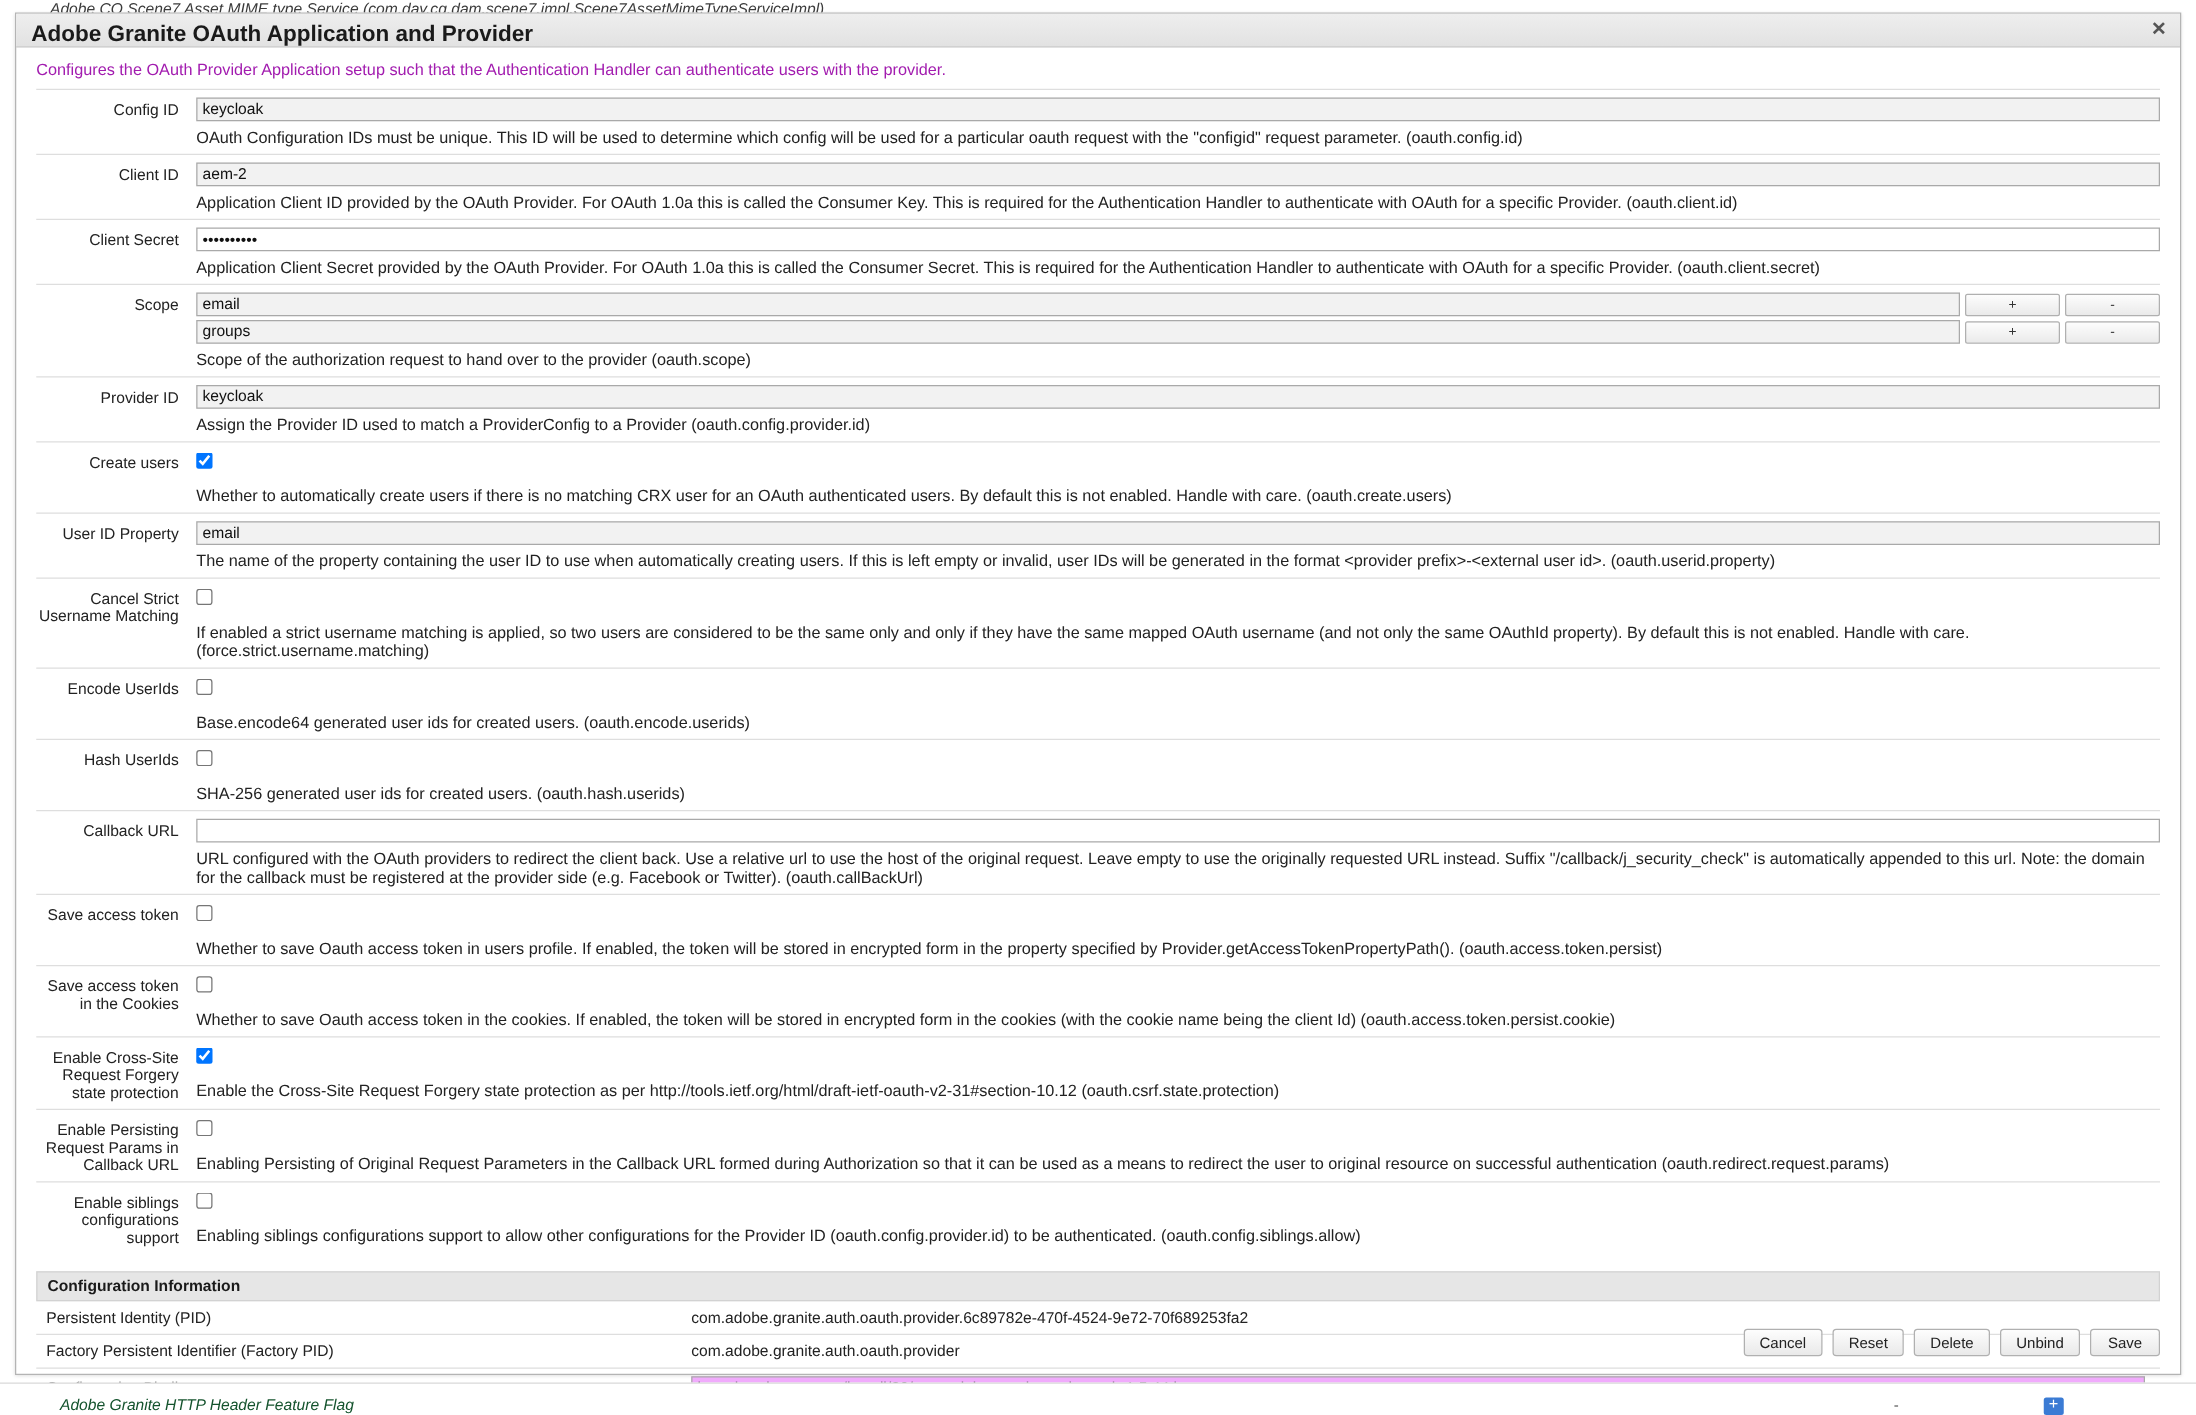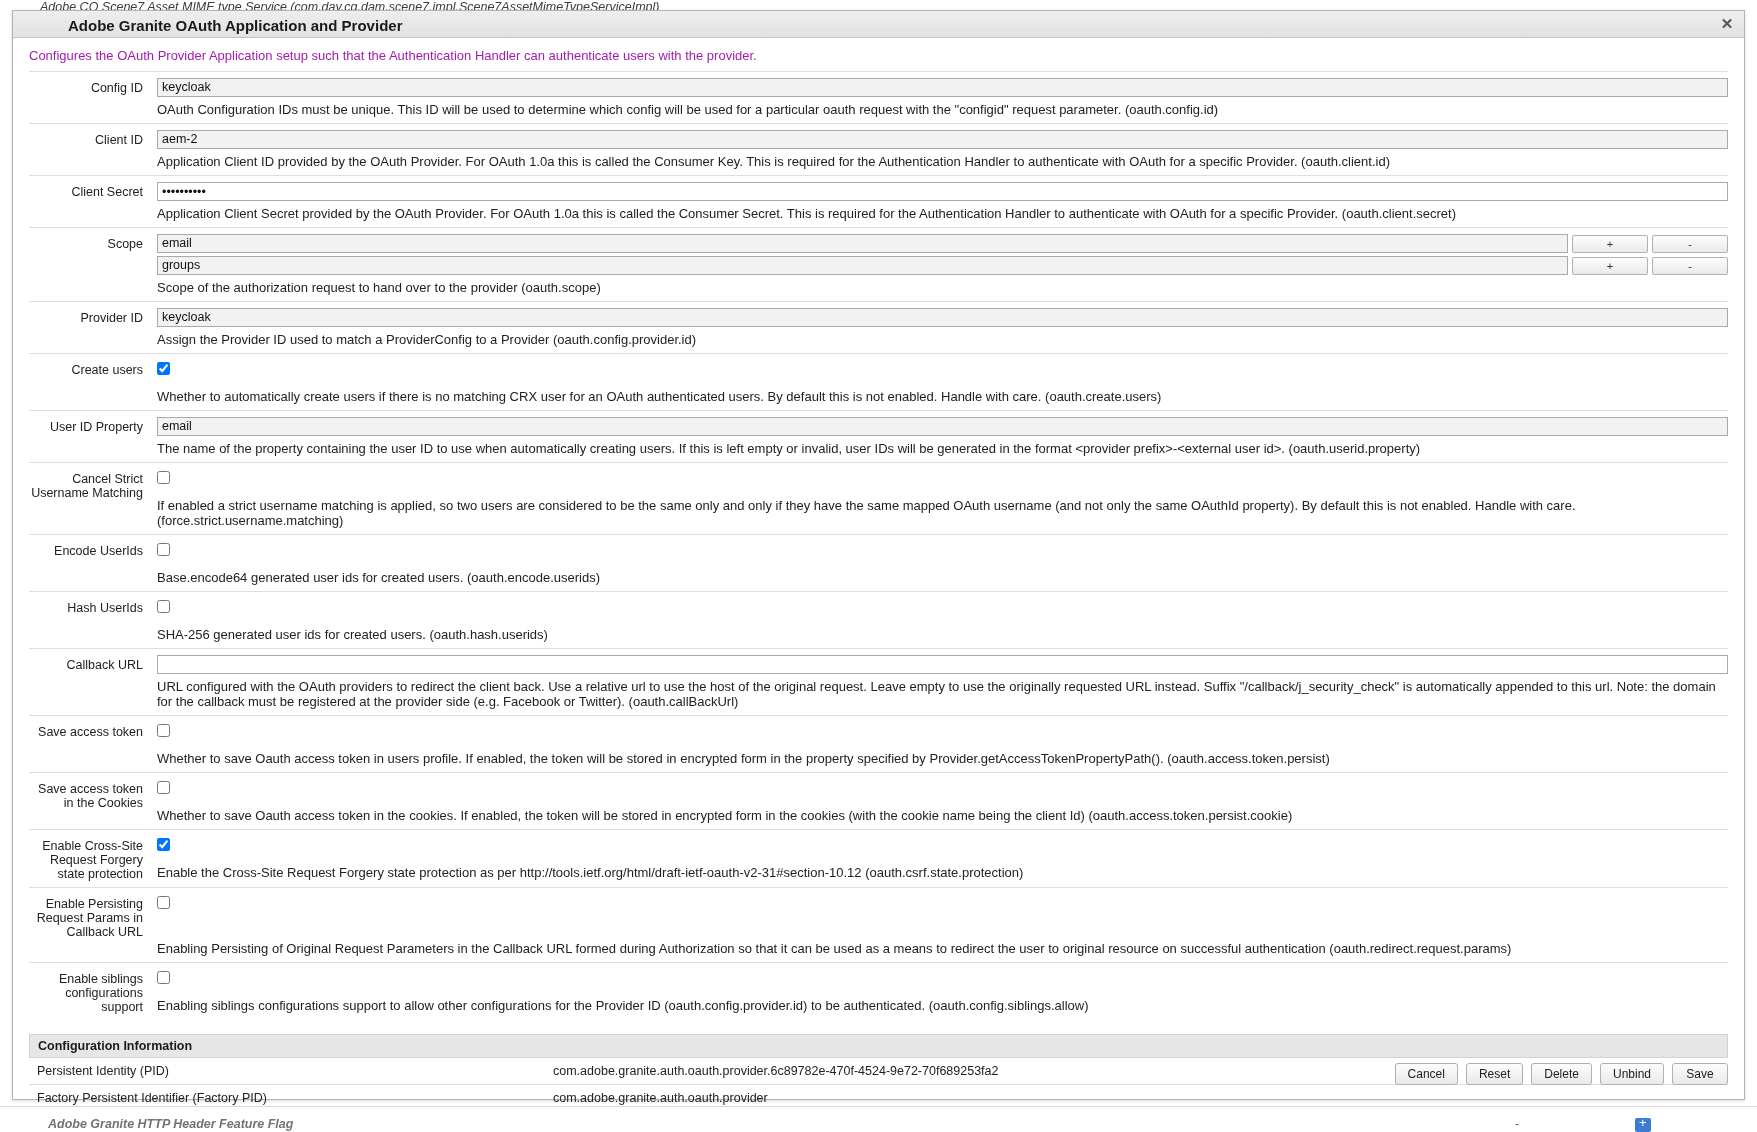--- a/index.html
+++ b/index.html
@@ -37,22 +37,21 @@
     height: 26px;
     background: #ffffff;
     border-top: 1px solid #d9d9d9;
   }
   .bg-bottom-label {
     position: absolute;
     left: 48px;
     top: 1117px;
     font-size: 12.5px;
     font-style: italic;
-    color: #737373;
-    font-weight: bold;
+    color: #14532d;
   }
   .bg-bottom-dash {
     position: absolute;
     left: 1515px;
     top: 1117px;
     font-size: 12px;
     color: #555;
   }
   .bg-bottom-plus {
     position: absolute;
@@ -88,24 +87,23 @@
   .dialog-titlebar {
     height: 26px;
     background: linear-gradient(#eeeeee, #e2e2e2);
     border-bottom: 1px solid #c3c3c3;
     position: relative;
   }
   .dialog-title {
     position: absolute;
     left: 12px;
     top: 6px;
-    font-size: 15px;
+    font-size: 18px;
     font-weight: bold;
     color: #1a1a1a;
-    margin-left: 43px;
   }
   .dialog-close {
     position: absolute;
     right: 8px;
     top: 4px;
     width: 18px;
     height: 18px;
     cursor: pointer;
     color: #555;
     font-size: 15px;
@@ -392,21 +390,21 @@
         <div class="field">
           <input class="chk" type="checkbox" checked="" style="">
           <div class="help" style="margin-top:14px">Enable the Cross-Site Request Forgery state protection as per http://tools.ietf.org/html/draft-ietf-oauth-v2-31#section-10.12 (oauth.csrf.state.protection)</div>
         </div>
       </div>
 
       <div class="row">
         <div class="label">Enable Persisting Request Params in Callback URL</div>
         <div class="field">
           <input class="chk" type="checkbox" style="">
-          <div class="help" style="margin-top:32px">Enabling Persisting of Original Request Parameters in the Callback URL formed during Authorization so that it can be used as a means to redirect the user to original resource on successful authentication (oauth.redirect.request.params)</div>
+          <div class="help" style="margin-top:14px">Enabling Persisting of Original Request Parameters in the Callback URL formed during Authorization so that it can be used as a means to redirect the user to original resource on successful authentication (oauth.redirect.request.params)</div>
         </div>
       </div>
 
       <div class="row">
         <div class="label">Enable siblings configurations support</div>
         <div class="field">
           <input class="chk" type="checkbox" style="">
           <div class="help" style="margin-top:14px">Enabling siblings configurations support to allow other configurations for the Provider ID (oauth.config.provider.id) to be authenticated. (oauth.config.siblings.allow)</div>
         </div>
       </div>

